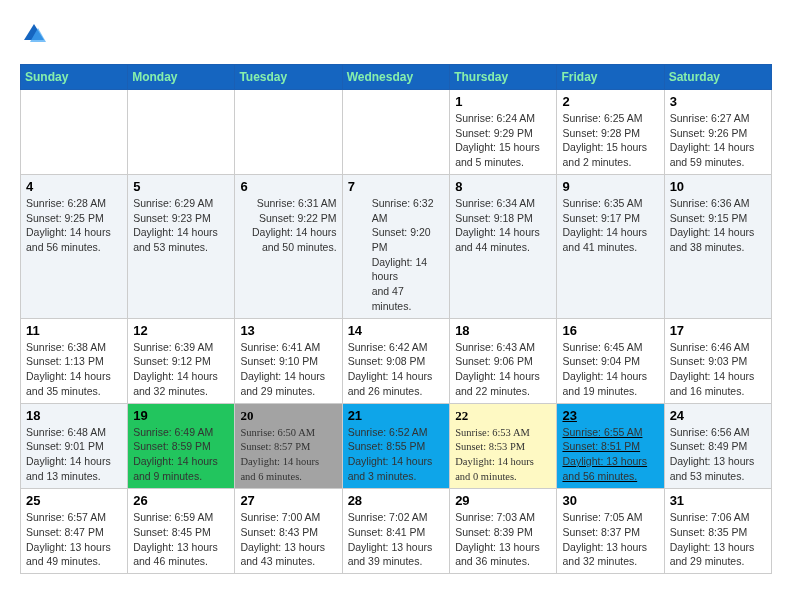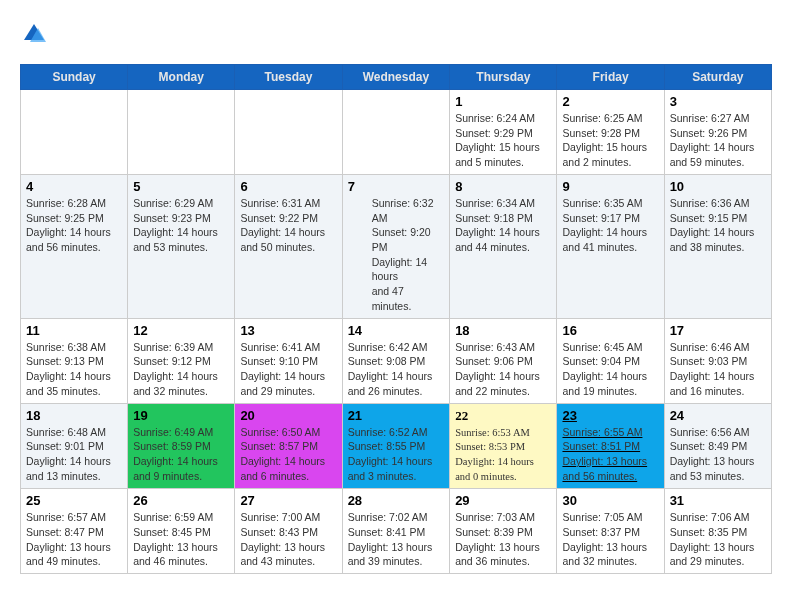--- a/index.html
+++ b/index.html
@@ -47,23 +47,23 @@
       color: #444;
     }
     .calendar {
       width: 100%;
       border-collapse: collapse;
       border: 1px solid #ccc;
       font-size: 11px;
     }
     .calendar th {
       background: #1565c0;
-      color: #e5e5e5;
+      color: #86efac;
       padding: 5px 4px;
-      text-align: center;
+      text-align: left;
       font-size: 12px;
       border: 1px solid #1a5fb4;
     }
     .calendar td {
       vertical-align: top;
       border: 1px solid #ccc;
       padding: 4px 5px;
       width: 108px;
       min-height: 80px;
       background: #fff;
@@ -159,21 +159,21 @@
         </td>
         <td style="background: rgb(240, 244, 248);">
           <span class="day-num">5</span>
           <div class="day-info" style="white-space: pre-line;">Sunrise: 6:29 AM
 Sunset: 9:23 PM
 Daylight: 14 hours
 and 53 minutes.</div>
         </td>
         <td style="background: rgb(240, 244, 248);">
           <span class="day-num">6</span>
-          <div class="day-info" style="white-space: pre-line;">Sunrise: 6:31 AM
+          <div class="day-info" style="white-space: pre-line; text-align: right;">Sunrise: 6:31 AM
 Sunset: 9:22 PM
 Daylight: 14 hours
 and 50 minutes.</div>
         </td>
         <td style="background: rgb(240, 244, 248);">
           <span class="day-num">7</span>
           <div class="day-info" style="white-space: pre-line; margin-left: 24px;">Sunrise: 6:32 AM
 Sunset: 9:20 PM
 Daylight: 14 hours
 and 47 minutes.</div>
@@ -197,21 +197,21 @@
           <div class="day-info" style="white-space: pre-line;">Sunrise: 6:36 AM
 Sunset: 9:15 PM
 Daylight: 14 hours
 and 38 minutes.</div>
         </td>
       </tr>
       <tr class="week-row">
         <td>
           <span class="day-num">11</span>
           <div class="day-info" style="white-space: pre-line;">Sunrise: 6:38 AM
-Sunset: 9:13 PM
+Sunset: 1:13 PM
 Daylight: 14 hours
 and 35 minutes.</div>
         </td>
         <td>
           <span class="day-num">12</span>
           <div class="day-info" style="white-space: pre-line;">Sunrise: 6:39 AM
 Sunset: 9:12 PM
 Daylight: 14 hours
 and 32 minutes.</div>
         </td>
@@ -259,21 +259,21 @@
 Daylight: 14 hours
 and 13 minutes.</div>
         </td>
         <td style="background: #22c55e;">
           <span class="day-num">19</span>
           <div class="day-info" style="white-space: pre-line;">Sunrise: 6:49 AM
 Sunset: 8:59 PM
 Daylight: 14 hours
 and 9 minutes.</div>
         </td>
-        <td style="background: #d946ef;">
+        <td style="background: #a3a3a3; font-family: Liberation Serif, serif;">
           <span class="day-num">20</span>
           <div class="day-info" style="white-space: pre-line;">Sunrise: 6:50 AM
 Sunset: 8:57 PM
 Daylight: 14 hours
 and 6 minutes.</div>
         </td>
         <td style="background: #0ea5e9;">
           <span class="day-num">21</span>
           <div class="day-info" style="white-space: pre-line;">Sunrise: 6:52 AM
 Sunset: 8:55 PM

